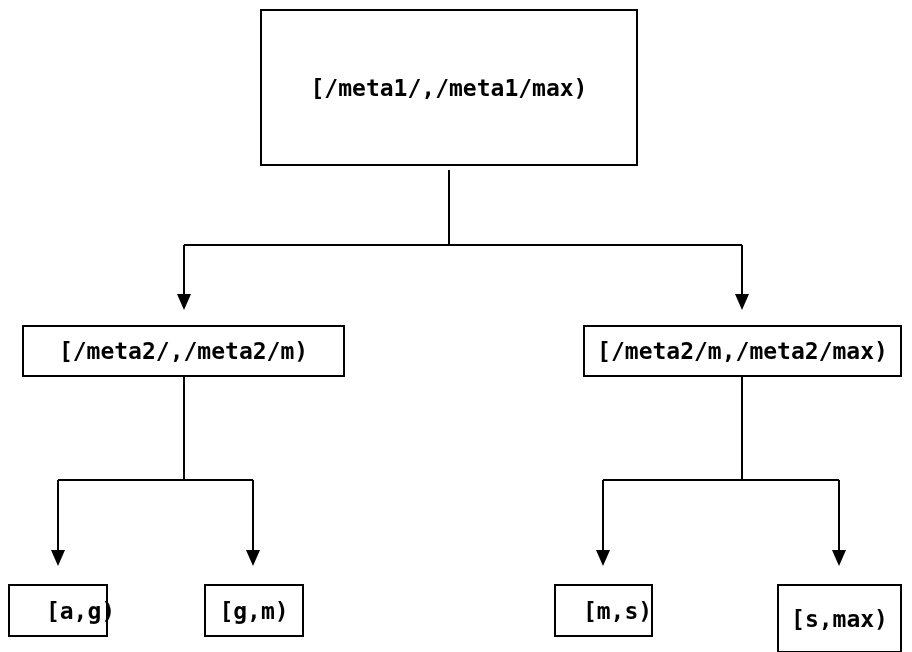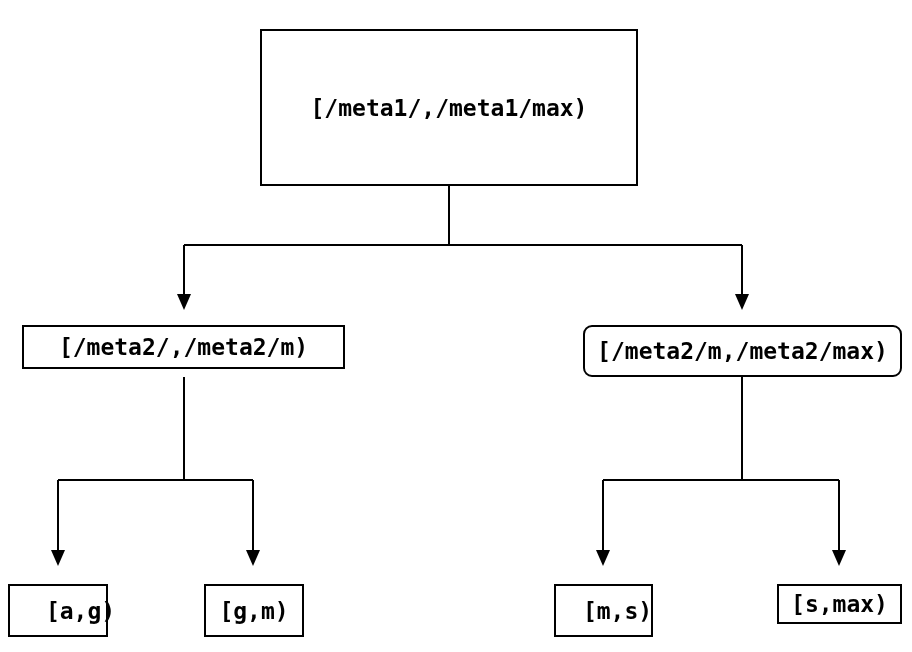--- a/index.html
+++ b/index.html
@@ -28,27 +28,27 @@
     background: #ffffff;
     color: #000000;
     display: flex;
     align-items: center;
     justify-content: center;
     font-family: "DejaVu Sans Mono", "Liberation Mono", monospace;
     font-size: 23px;
     font-weight: 700;
     white-space: nowrap;
   }
-  #n-root  { left: 260px; top: 29px;  width: 378px; height: 157px; }
-  #n-left  { left: 22px;  top: 325px; width: 323px; height: 44px; }
-  #n-right { left: 583px; top: 325px; width: 319px; height: 52px; border-radius: 9px; }
+  #n-root  { left: 260px; top: 9px;  width: 378px; height: 157px; }
+  #n-left  { left: 22px;  top: 325px; width: 323px; height: 52px; }
+  #n-right { left: 583px; top: 325px; width: 319px; height: 52px; }
   #n-leaf1 { left: 8px;   top: 584px; width: 100px; height: 53px; padding-left: 45px; }
   #n-leaf2 { left: 204px; top: 584px; width: 100px;  height: 53px; }
   #n-leaf3 { left: 554px; top: 584px; width: 99px;  height: 53px; padding-left: 28px; }
-  #n-leaf4 { left: 777px; top: 584px; width: 125px; height: 40px; }
+  #n-leaf4 { left: 777px; top: 584px; width: 125px; height: 69px; }
   .edge {
     stroke: #000000;
     stroke-width: 2;
     fill: none;
   }
   .arrowhead {
     fill: #000000;
     stroke: none;
   }
 </style>

